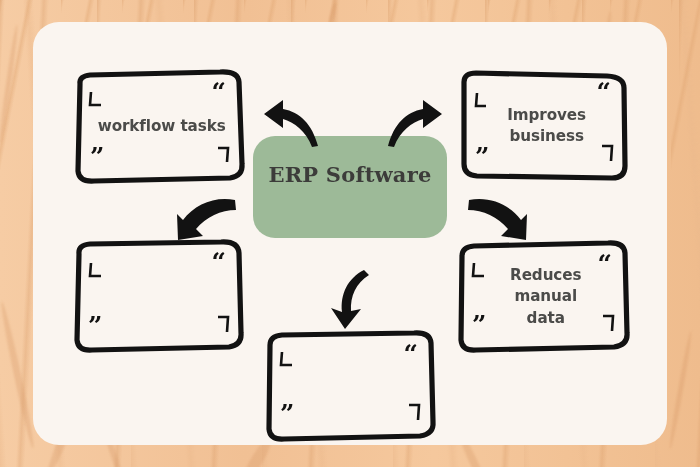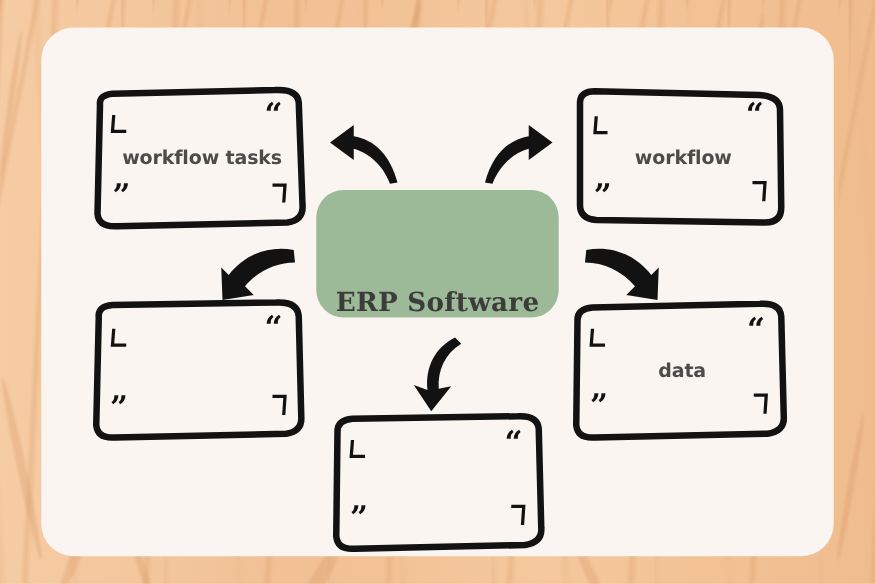--- a/index.html
+++ b/index.html
@@ -87,27 +87,27 @@
     line-height: 1;
     color: #121212;
   }
   .q-open  { top: 11px; right: 22px; }
   .q-close { bottom: 16px; left: 20px; }
 
   
   #center-node {
     position: absolute;
     left: 253px;
-    top: 152px;
+    top: 136px;
     width: 194px;
     height: 102px;
     background: #9DBA98;
     border-radius: 22px;
     display: flex;
-    align-items: flex-end;
+    align-items: center;
     justify-content: center;
   }
   #center-node .label {
     font-family: "DejaVu Serif", serif;
     font-weight: 700;
     font-size: 21px;
     color: #3C3C3A;
     letter-spacing: 0.2px;
     margin-top: -26px;
   }
@@ -161,21 +161,22 @@
     <div class="card-frame">
       <svg viewBox="0 0 178 117" preserveAspectRatio="none">
         <path d="M9,14 Q9,5 21,5 L152,8 Q169,9 169,20 L170,98 Q170,110 157,110 L22,108 Q9,107 9,96 Z" fill="none" stroke="#121212" stroke-width="5.2" stroke-linejoin="round" stroke-linecap="round"></path>
         <path d="M31,38 L21,38 L22,25" fill="none" stroke="#121212" stroke-width="2.6" stroke-linejoin="miter" stroke-linecap="butt"></path>
         <path d="M147,78 L157,78 L156,93" fill="none" stroke="#121212" stroke-width="2.6" stroke-linejoin="miter" stroke-linecap="butt"></path>
       </svg>
     </div>
     <span class="q-mark q-open">“</span>
     <span class="q-mark q-close">”</span>
     <div class="card-text">
-      <div>workflow</div>
+      <div>Improves</div>
+      <div>business</div>
     </div>
   </div>
 
   <div class="card" style="left:68px; top:238px; width:180px; height:116px;">
     <div class="card-frame">
       <svg viewBox="0 0 180 116" preserveAspectRatio="none">
         <path d="M11,16 Q10,7 22,6 L153,4 Q170,3 171,15 L173,95 Q174,107 161,109 L24,112 Q10,113 9,102 Z" fill="none" stroke="#121212" stroke-width="5.2" stroke-linejoin="round" stroke-linecap="round"></path>
         <path d="M33,38 L22,38 L23,25" fill="none" stroke="#121212" stroke-width="2.6" stroke-linejoin="miter" stroke-linecap="butt"></path>
         <path d="M150,79 L160,79 L159,94" fill="none" stroke="#121212" stroke-width="2.6" stroke-linejoin="miter" stroke-linecap="butt"></path>
       </svg>
@@ -190,20 +191,21 @@
     <div class="card-frame">
       <svg viewBox="0 0 182 113" preserveAspectRatio="none">
         <path d="M10,16 Q10,7 22,6 L156,3 Q172,2 173,13 L175,93 Q176,105 162,107 L24,110 Q10,111 9,100 Z" fill="none" stroke="#121212" stroke-width="5.2" stroke-linejoin="round" stroke-linecap="round"></path>
         <path d="M32,36 L21,36 L22,23" fill="none" stroke="#121212" stroke-width="2.6" stroke-linejoin="miter" stroke-linecap="butt"></path>
         <path d="M151,76 L161,76 L160,91" fill="none" stroke="#121212" stroke-width="2.6" stroke-linejoin="miter" stroke-linecap="butt"></path>
       </svg>
     </div>
     <span class="q-mark q-open">“</span>
     <span class="q-mark q-close">”</span>
     <div class="card-text">
+      <div>Reduces manual</div>
       <div>data</div>
     </div>
   </div>
 
   <div class="card" style="left:260px; top:330px; width:180px; height:112px;">
     <div class="card-frame">
       <svg viewBox="0 0 180 112" preserveAspectRatio="none">
         <path d="M10,15 Q10,6 22,5 L154,3 Q170,2 171,13 L173,92 Q174,104 160,106 L24,109 Q10,110 9,99 Z" fill="none" stroke="#121212" stroke-width="5.2" stroke-linejoin="round" stroke-linecap="round"></path>
         <path d="M32,35 L21,35 L22,22" fill="none" stroke="#121212" stroke-width="2.6" stroke-linejoin="miter" stroke-linecap="butt"></path>
         <path d="M149,75 L159,75 L158,90" fill="none" stroke="#121212" stroke-width="2.6" stroke-linejoin="miter" stroke-linecap="butt"></path>

